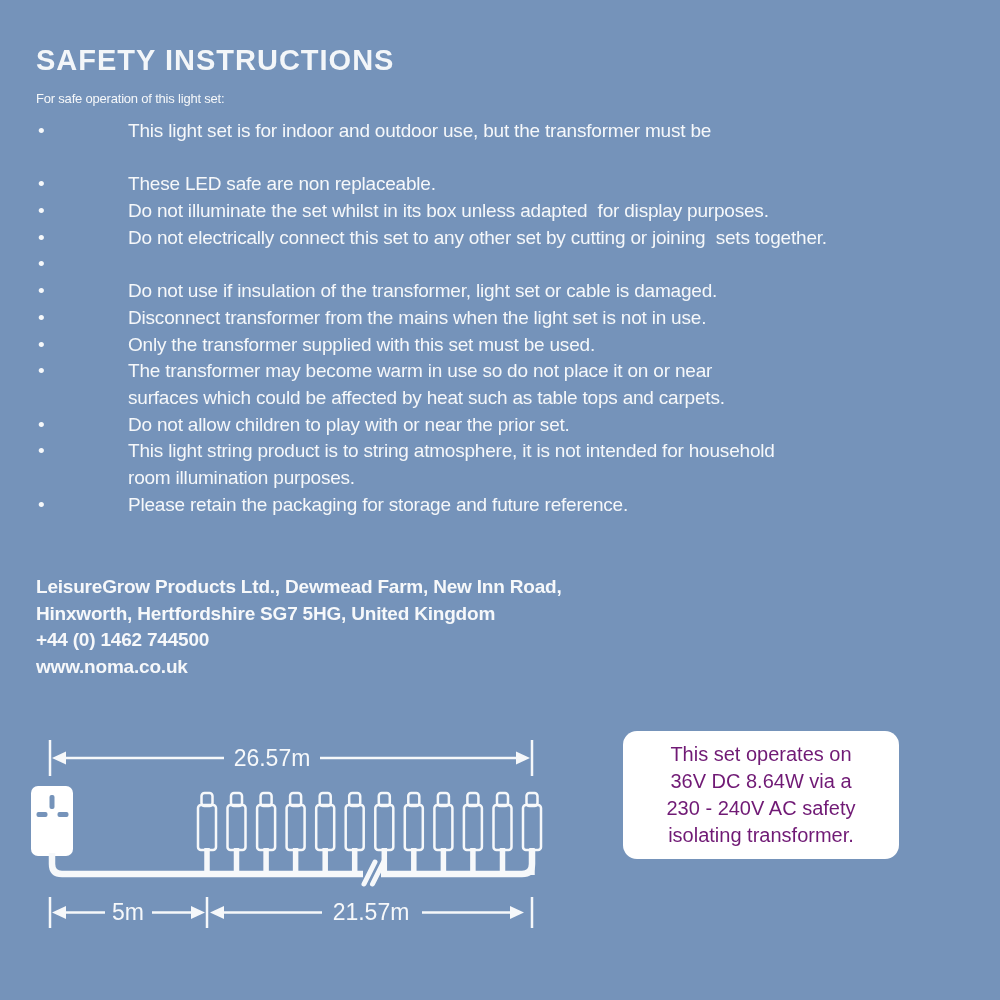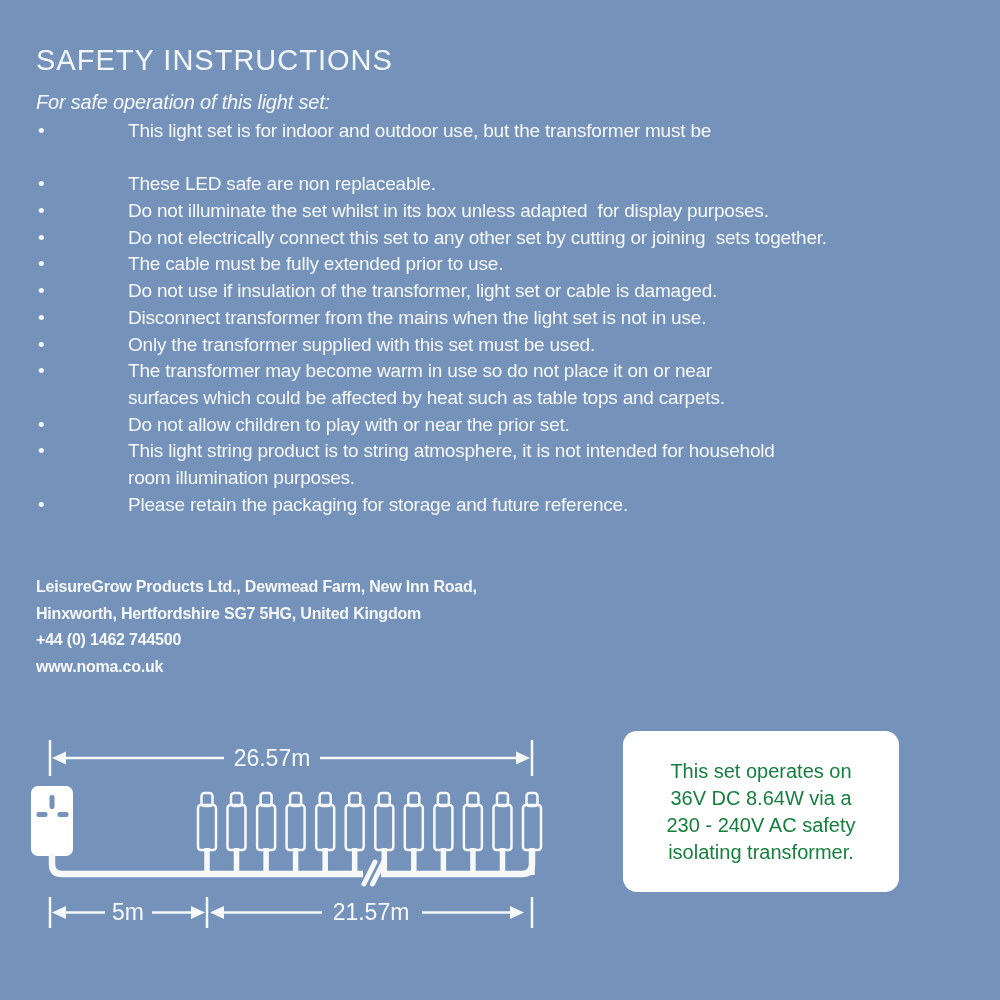--- a/index.html
+++ b/index.html
@@ -4,40 +4,40 @@
 <style>
   html,body{margin:0;padding:0;}
   body{
     width:1000px;height:1000px;position:relative;overflow:hidden;
     background:#7593ba;
     font-family:"Liberation Sans", sans-serif;
     color:#f6f8fa;
   }
   .title{
     position:absolute;left:36px;top:44px;
-    font-size:29px;letter-spacing:1px;font-weight:normal;margin:0;
+    font-size:29px;letter-spacing:1px;font-weight:bold;margin:0;
     color:#f3f6f9;white-space:pre;
   }
   .intro{
     position:absolute;left:36px;top:91px;
-    font-size:20px;letter-spacing:-0.2px;white-space:pre;font-style:italic;
+    font-size:13px;letter-spacing:-0.2px;white-space:pre;
   }
   .list{position:absolute;left:36px;top:118px;}
   .row{display:flex;height:26.7px;line-height:26.7px;font-size:19px;letter-spacing:-0.2px;}
   .row .bullet{width:92px;flex:0 0 92px;padding-left:2px;box-sizing:border-box;}
   .row .txt{white-space:pre;text-align:center;}
   .contact{
     position:absolute;left:36px;top:574px;
-    font-size:16px;font-weight:bold;line-height:26.7px;letter-spacing:-0.2px;
+    font-size:19px;font-weight:bold;line-height:26.7px;letter-spacing:-0.2px;
   }
   .contact div{white-space:pre;}
   .infobox{
-    position:absolute;left:623px;top:731px;width:276px;height:161px;
+    position:absolute;left:623px;top:731px;width:276px;height:128px;
     background:#ffffff;border-radius:14px;
-    color:#15803d;font-size:20px;line-height:27px;text-align:center;
+    color:#701a75;font-size:20px;line-height:27px;text-align:center;
     display:flex;flex-direction:column;justify-content:center;
   }
   .infobox div{white-space:pre;}
   .diagram{position:absolute;left:0;top:725px;}
   .diagram text{
     font-family:"Liberation Sans", sans-serif;
     font-size:23px;fill:#f6f8fa;text-anchor:middle;
   }
 </style>
 </head>
@@ -62,21 +62,20 @@
     <div class="row">
       <span class="bullet">•</span>
       <span class="txt">Do not illuminate the set whilst in its box unless adapted  for display purposes.</span>
     </div>
     <div class="row">
       <span class="bullet">•</span>
       <span class="txt">Do not electrically connect this set to any other set by cutting or joining  sets together.</span>
     </div>
     <div class="row">
       <span class="bullet">•</span>
-      <span class="txt">The cable must be fully extended prior to use.</span>
     </div>
     <div class="row">
       <span class="bullet">•</span>
       <span class="txt">Do not use if insulation of the transformer, light set or cable is damaged.</span>
     </div>
     <div class="row">
       <span class="bullet">•</span>
       <span class="txt">Disconnect transformer from the mains when the light set is not in use.</span>
     </div>
     <div class="row">

